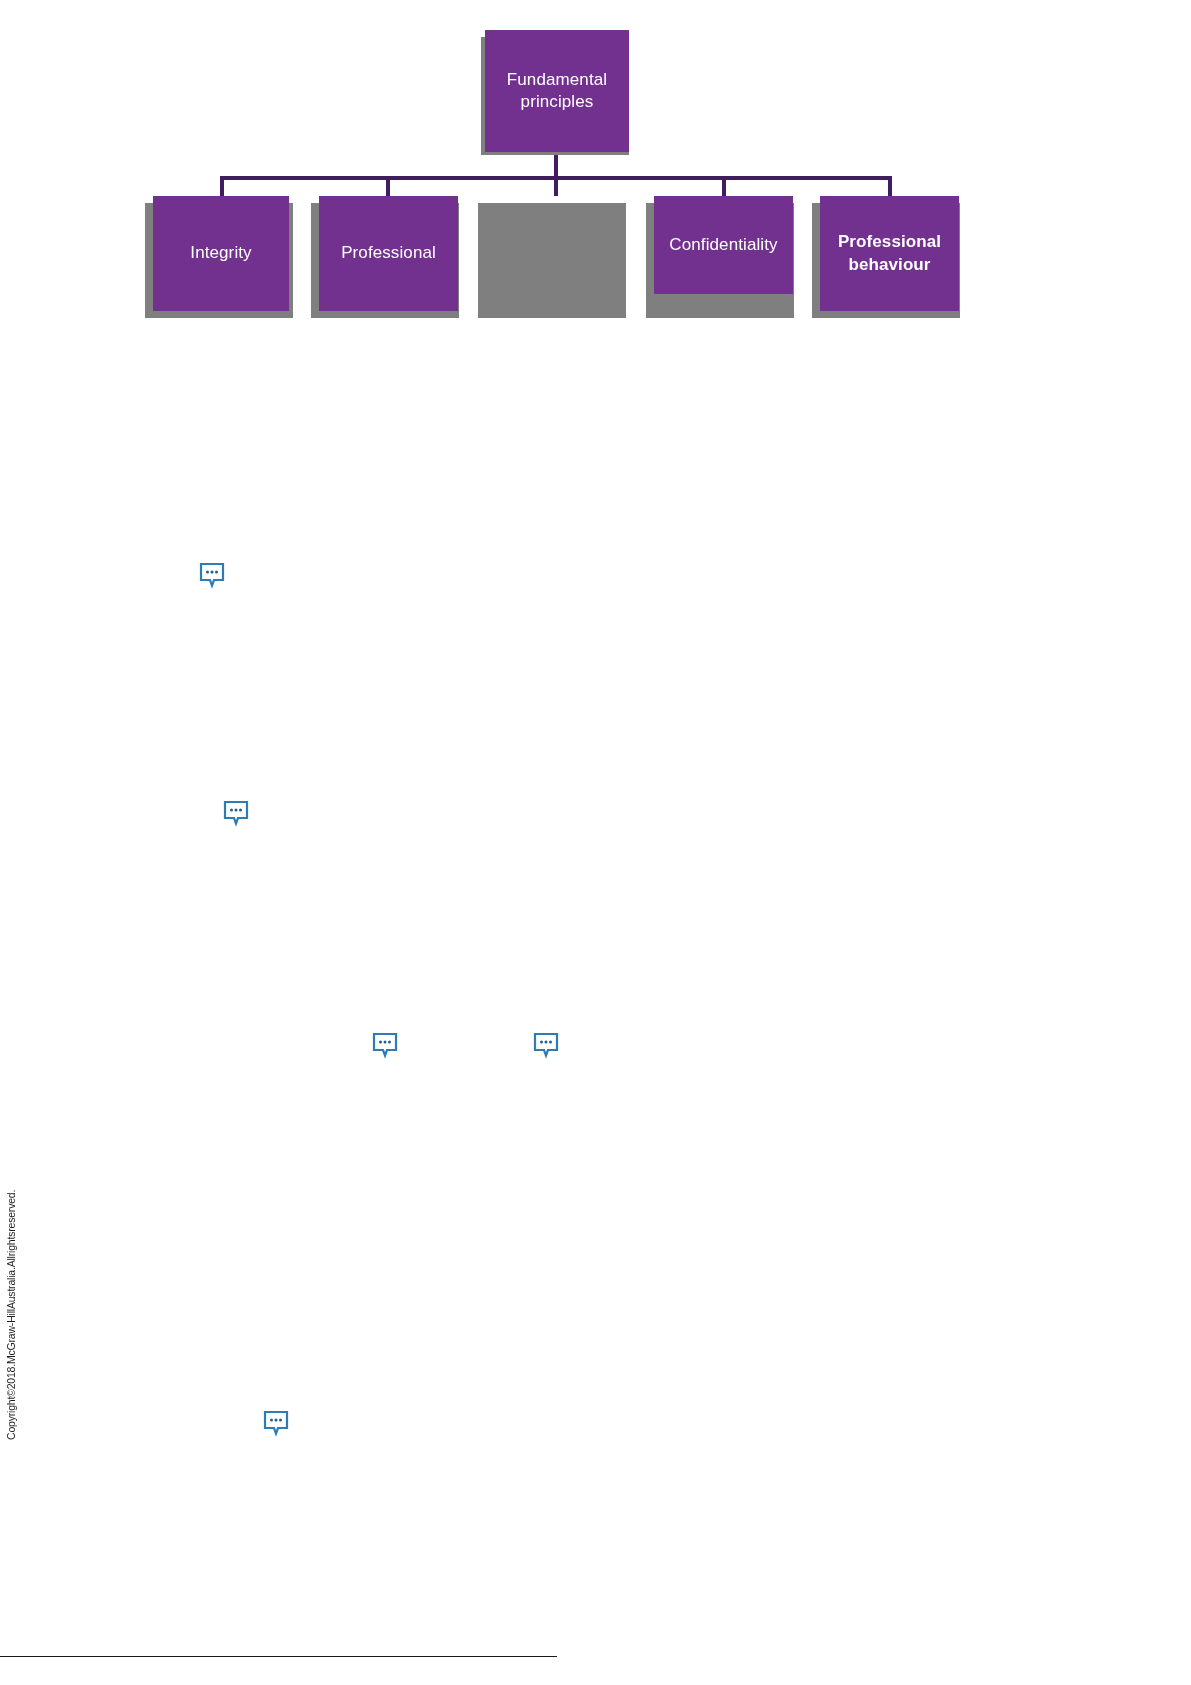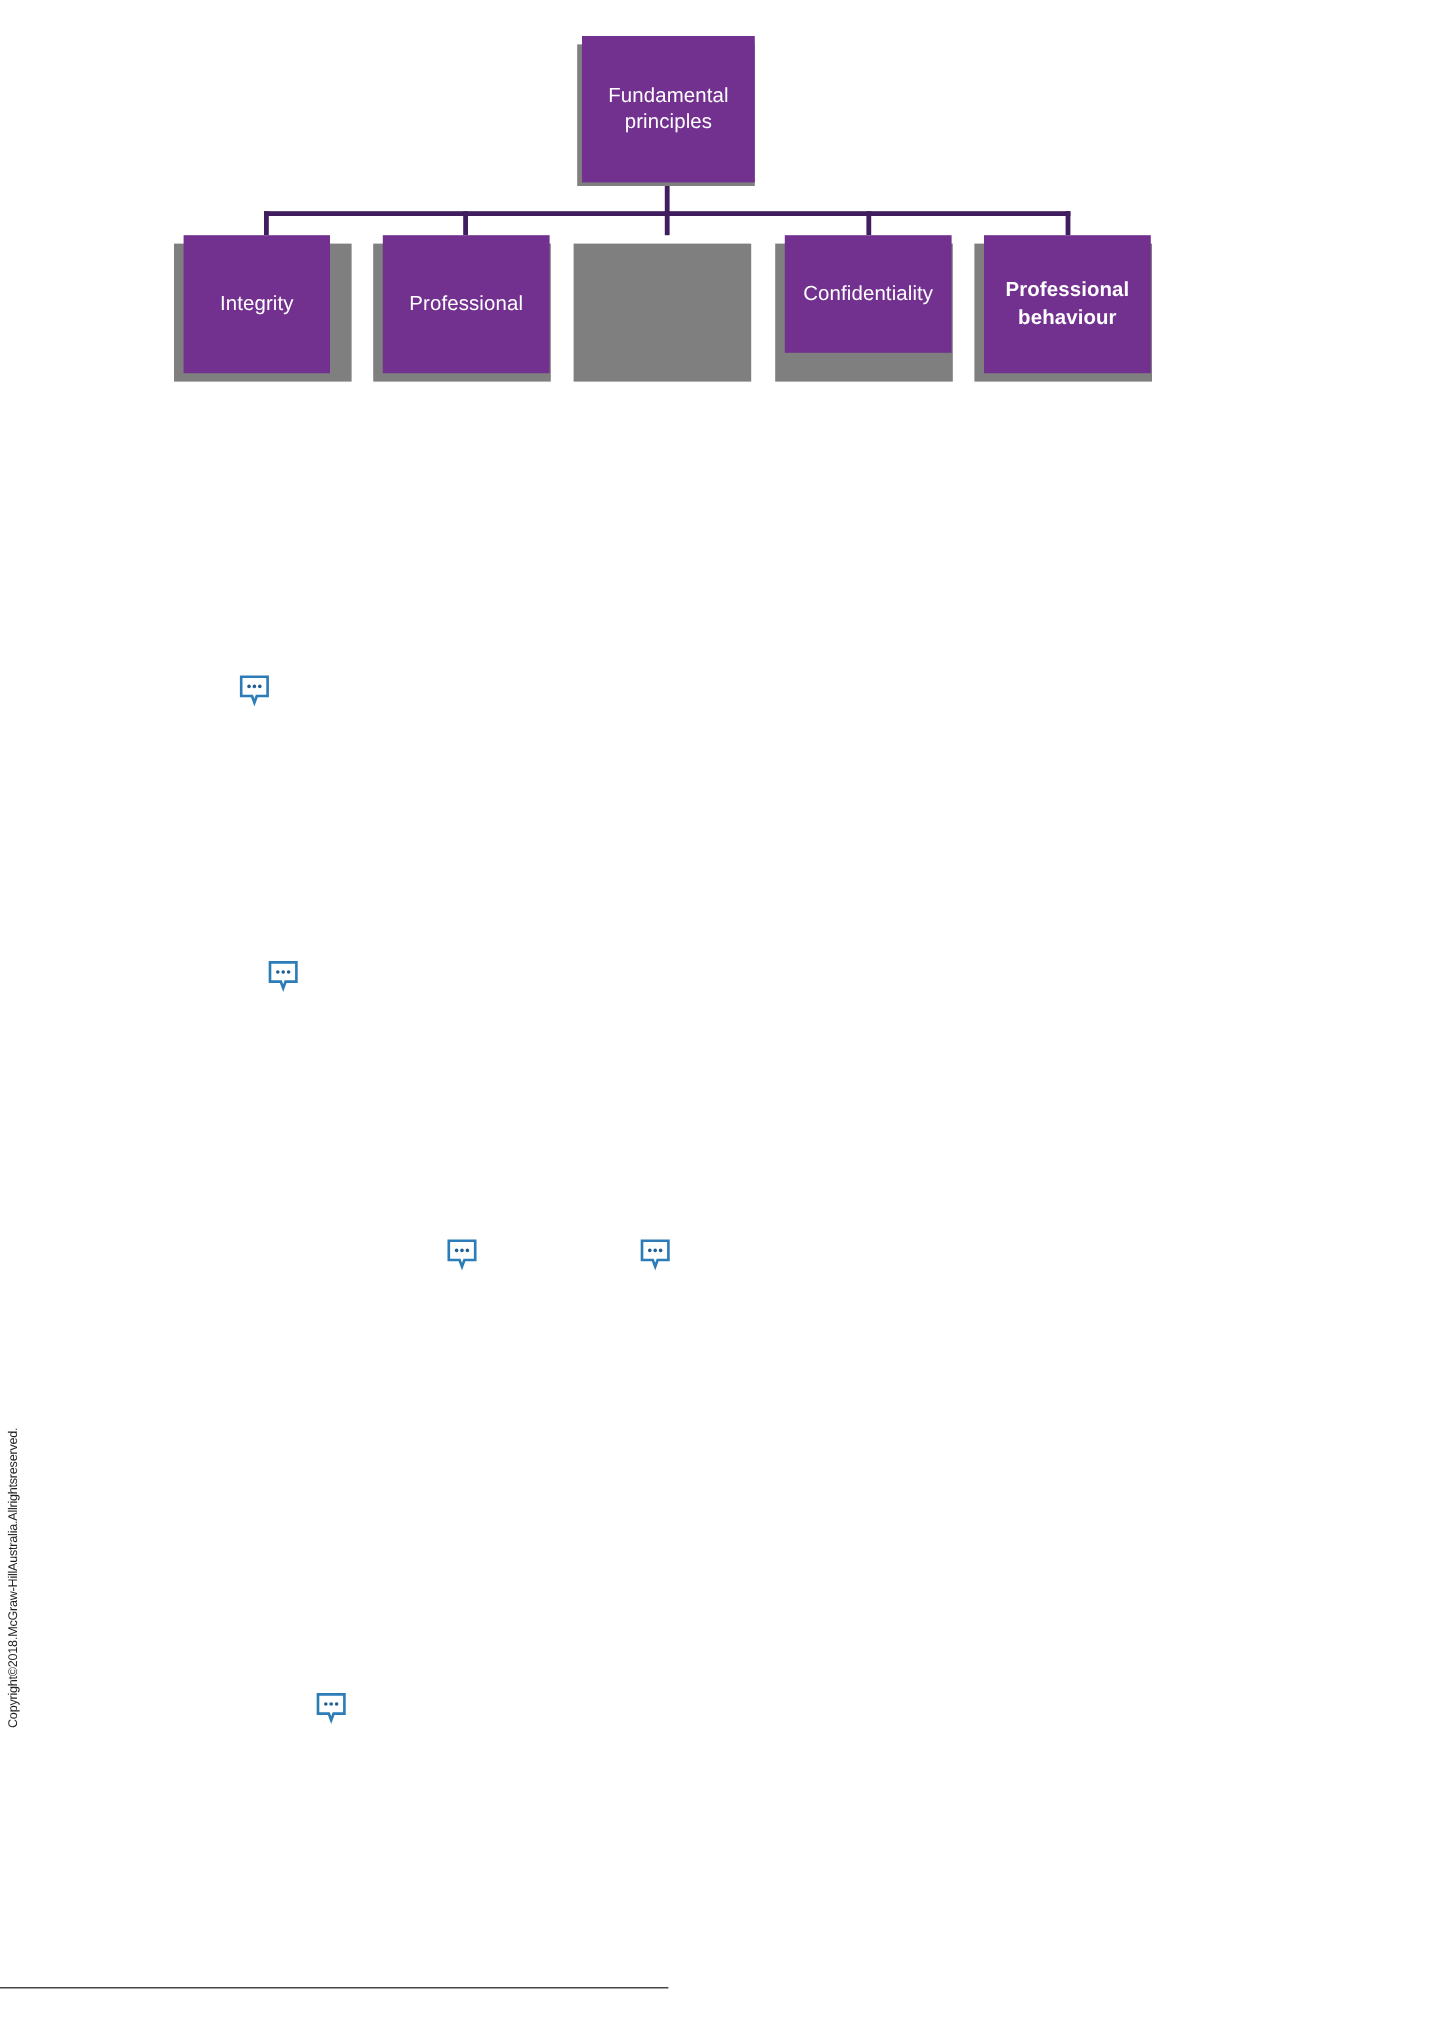--- a/index.html
+++ b/index.html
@@ -121,21 +121,21 @@
     <div class="connector" style="left:554px; top:176px; width:4px; height:20px;"></div>
     <div class="connector" style="left:722px; top:176px; width:4px; height:20px;"></div>
     <div class="connector" style="left:888px; top:176px; width:4px; height:20px;"></div>
 
     <div class="node-shadow" style="left:481px; top:37px; width:148px; height:118px;"></div>
     <div class="node" style="left:485px; top:30px; width:144px; height:122px;">
       <span>Fundamental principles</span>
     </div>
 
     <div class="node-shadow" style="left:145px; top:203px; width:148px; height:115px;"></div>
-    <div class="node" style="left:153px; top:196px; width:122px; height:115px;">
+    <div class="node" style="left:153px; top:196px; width:136px; height:115px;">
       <span>Integrity</span>
     </div>
 
     <div class="node-shadow" style="left:311px; top:203px; width:148px; height:115px;"></div>
     <div class="node" style="left:319px; top:196px; width:139px; height:115px;">
       <span>Professional</span>
     </div>
 
     <div class="node-shadow" style="left:478px; top:203px; width:148px; height:115px;"></div>
 

